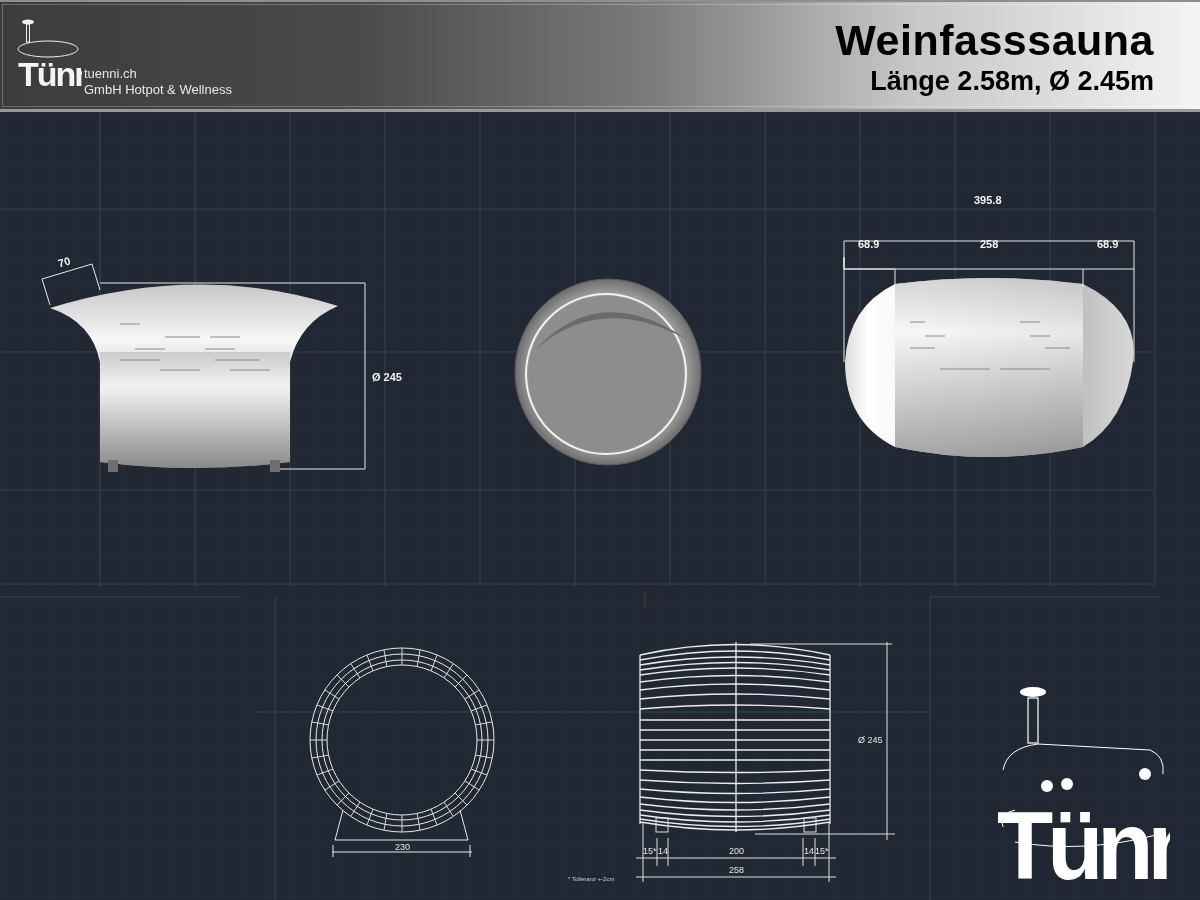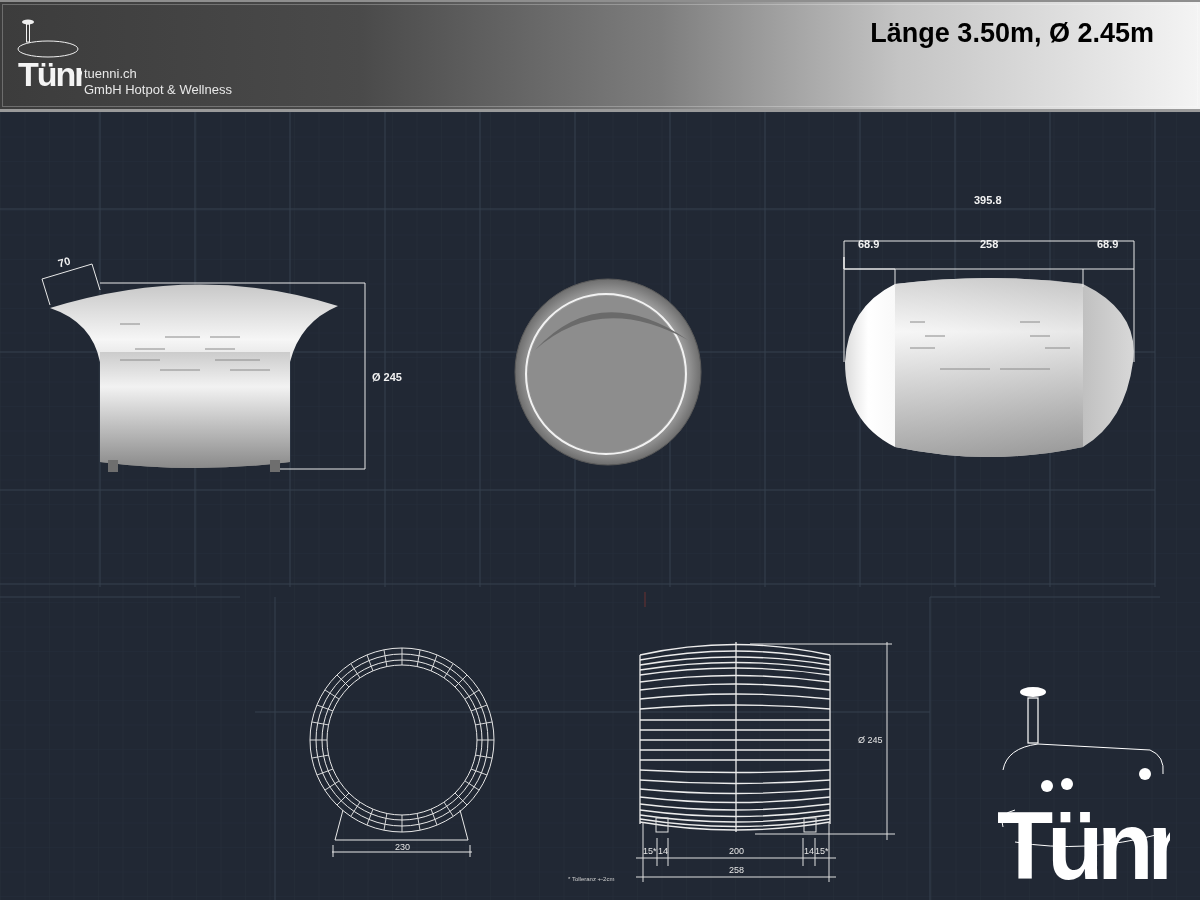--- a/index.html
+++ b/index.html
@@ -47,21 +47,22 @@
 
   <div class="company">
     <div>tuenni.ch</div>
     <div>
       <span class="bold">GmbH</span>
       <span>Hotpot &amp; Wellness</span>
     </div>
   </div>
 
   <div class="title-block">
-    <div class="subtitle">Länge 3.50m, Ø 2.45m</div>
+    <div class="title">Weinfasssauna</div>
+    <div class="subtitle">Länge 2.58m, Ø 2.45m</div>
   </div>
 </div>
 
 <div class="canvas">
   <svg width="1200" height="788" viewBox="0 0 1200 788">
     <defs>
       <pattern id="minorgrid" width="24.5" height="24.5" patternUnits="userSpaceOnUse">
         <path d="M24.5 0 L0 0 0 24.5" fill="none" stroke="#262e3b" stroke-width="1"></path>
       </pattern>
       <linearGradient id="barrelShade" x1="0" y1="0" x2="0" y2="1">

